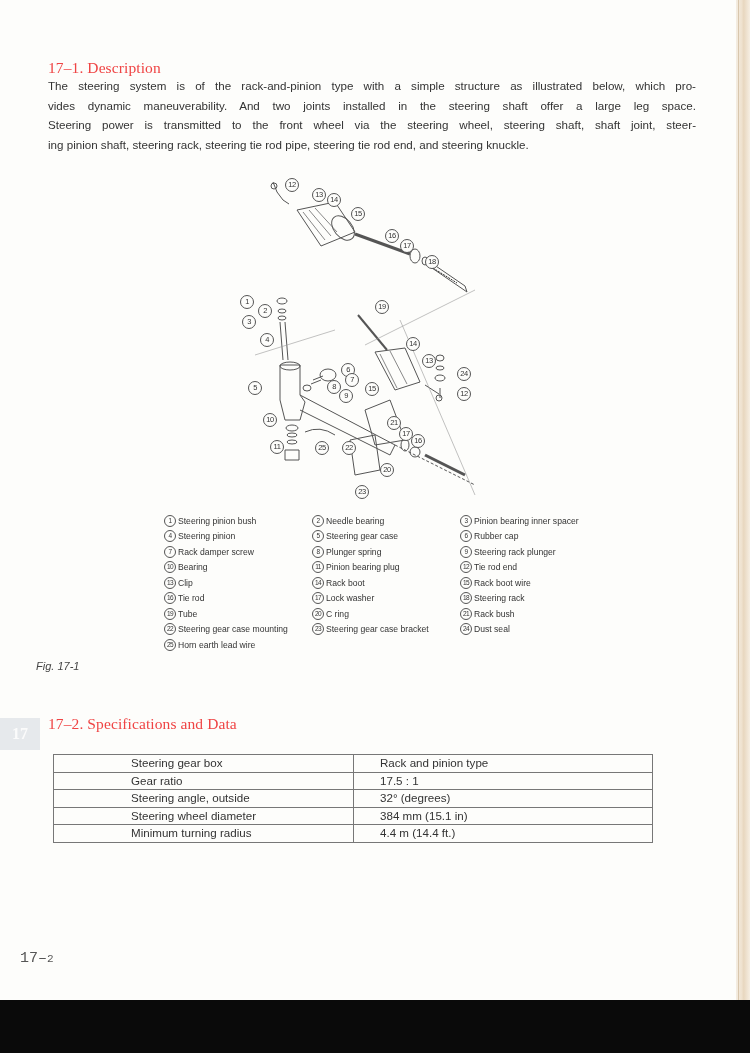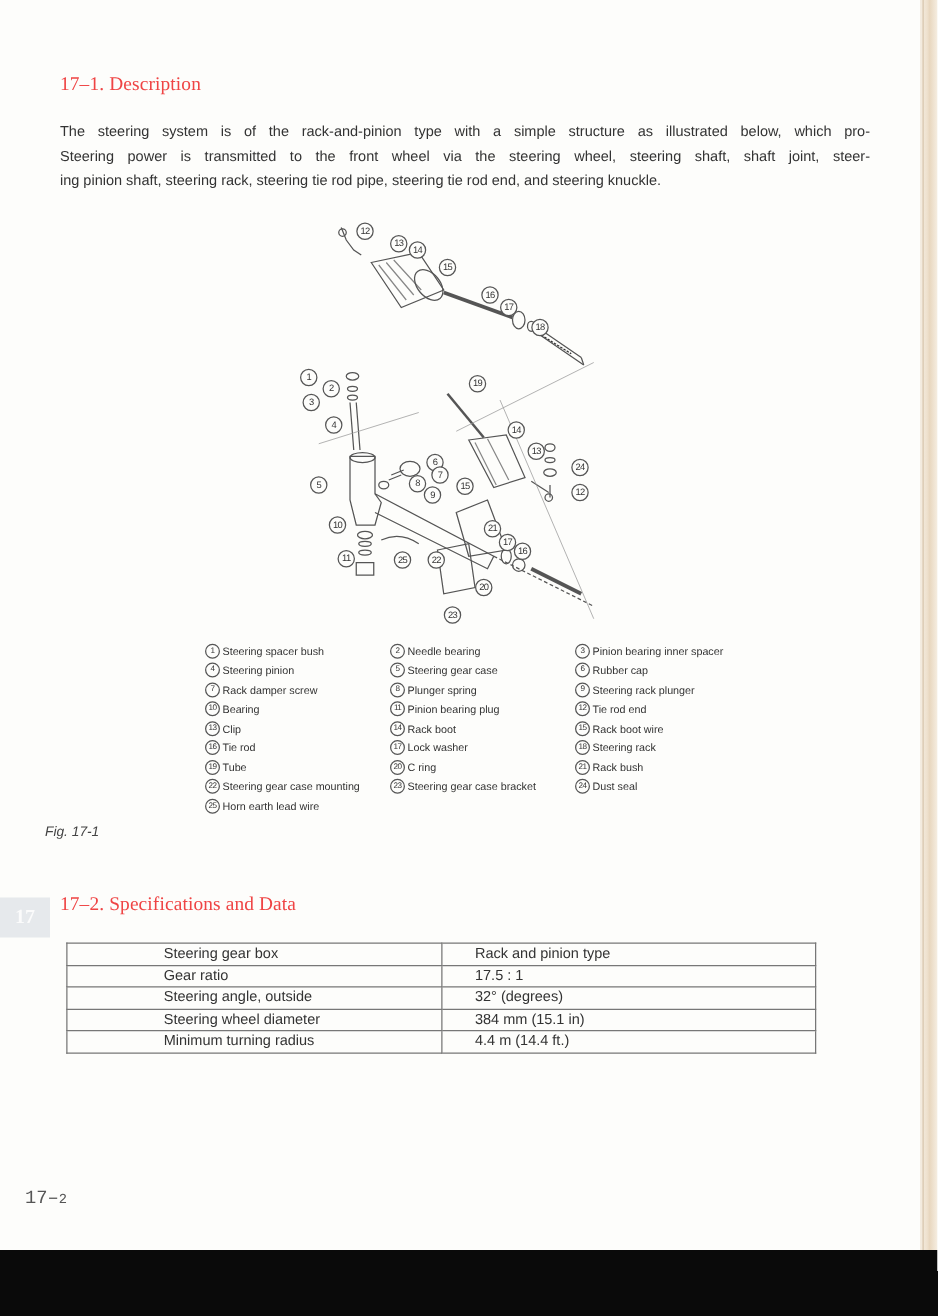--- a/index.html
+++ b/index.html
@@ -15,21 +15,21 @@
   }
   .page-edge-line { position: absolute; top: 0; right: 11px; width: 1px; height: 1000px; background: #d8c6ad; }
   .bottom-black { position: absolute; left: 0; right: 0; top: 1000px; height: 53px; background: #0a0a0a; }
   .heading {
     position: absolute; left: 48px; font-family: "Liberation Serif", serif;
     font-size: 15.5px; color: #ef4444; letter-spacing: 0.1px;
   }
   #h1 { top: 59px; }
   #h2 { top: 715px; }
   .desc {
-    position: absolute; left: 48px; top: 96px; width: 648px;
+    position: absolute; left: 48px; top: 76px; width: 648px;
     font-size: 11.6px; line-height: 19.5px; color: #333; text-align: justify;
   }
   .desc span { display: block; white-space: nowrap; text-align-last: justify; }
   .desc span.last { text-align-last: left; }
   .diagram { position: absolute; left: 225px; top: 170px; width: 280px; height: 340px; }
   .callout {
     position: absolute; width: 12px; height: 12px; border: 1px solid #555; border-radius: 50%;
     font-size: 7.5px; line-height: 12px; text-align: center; color: #333; background: #fdfdfb;
     font-family: "Liberation Sans Narrow", "Liberation Sans", sans-serif; letter-spacing: -0.5px;
   }
@@ -67,20 +67,21 @@
 </head>
 <body>
 
 <div class="page-edge"></div>
 <div class="page-edge-line"></div>
 
 <div id="h1" class="heading">17–1.  Description</div>
 
 <div class="desc">
   <span>The steering system is of the rack-and-pinion type with a simple structure as illustrated below, which pro-</span>
+  <span>vides dynamic maneuverability. And two joints installed in the steering shaft offer a large leg space.</span>
   <span>Steering power is transmitted to the front wheel via the steering wheel, steering shaft, shaft joint, steer-</span>
   <span class="last">ing pinion shaft, steering rack, steering tie rod pipe, steering tie rod end, and steering knuckle.</span>
 </div>
 
 <div class="diagram">
   <svg width="280" height="340" viewBox="0 0 280 340">
     <g fill="none" stroke="#555" stroke-width="1">
 
       <path d="M48 12 L52 22 L58 30 L64 34"></path>
       <circle cx="49" cy="16" r="3"></circle>
@@ -166,21 +167,21 @@
   <div class="callout" style="left:45px;top:270px;">11</div>
   <div class="callout" style="left:90px;top:271px;">25</div>
   <div class="callout" style="left:117px;top:271px;">22</div>
   <div class="callout" style="left:155px;top:293px;">20</div>
   <div class="callout" style="left:130px;top:315px;">23</div>
 </div>
 
 <div class="legend" id="legend">
     <div class="legend-item">
       <span class="legend-num">1</span>
-      <span>Steering spacer bush</span>
+      <span>Steering pinion bush</span>
     </div>
     <div class="legend-item">
       <span class="legend-num">2</span>
       <span>Needle bearing</span>
     </div>
     <div class="legend-item">
       <span class="legend-num">3</span>
       <span>Pinion bearing inner spacer</span>
     </div>
     <div class="legend-item">

